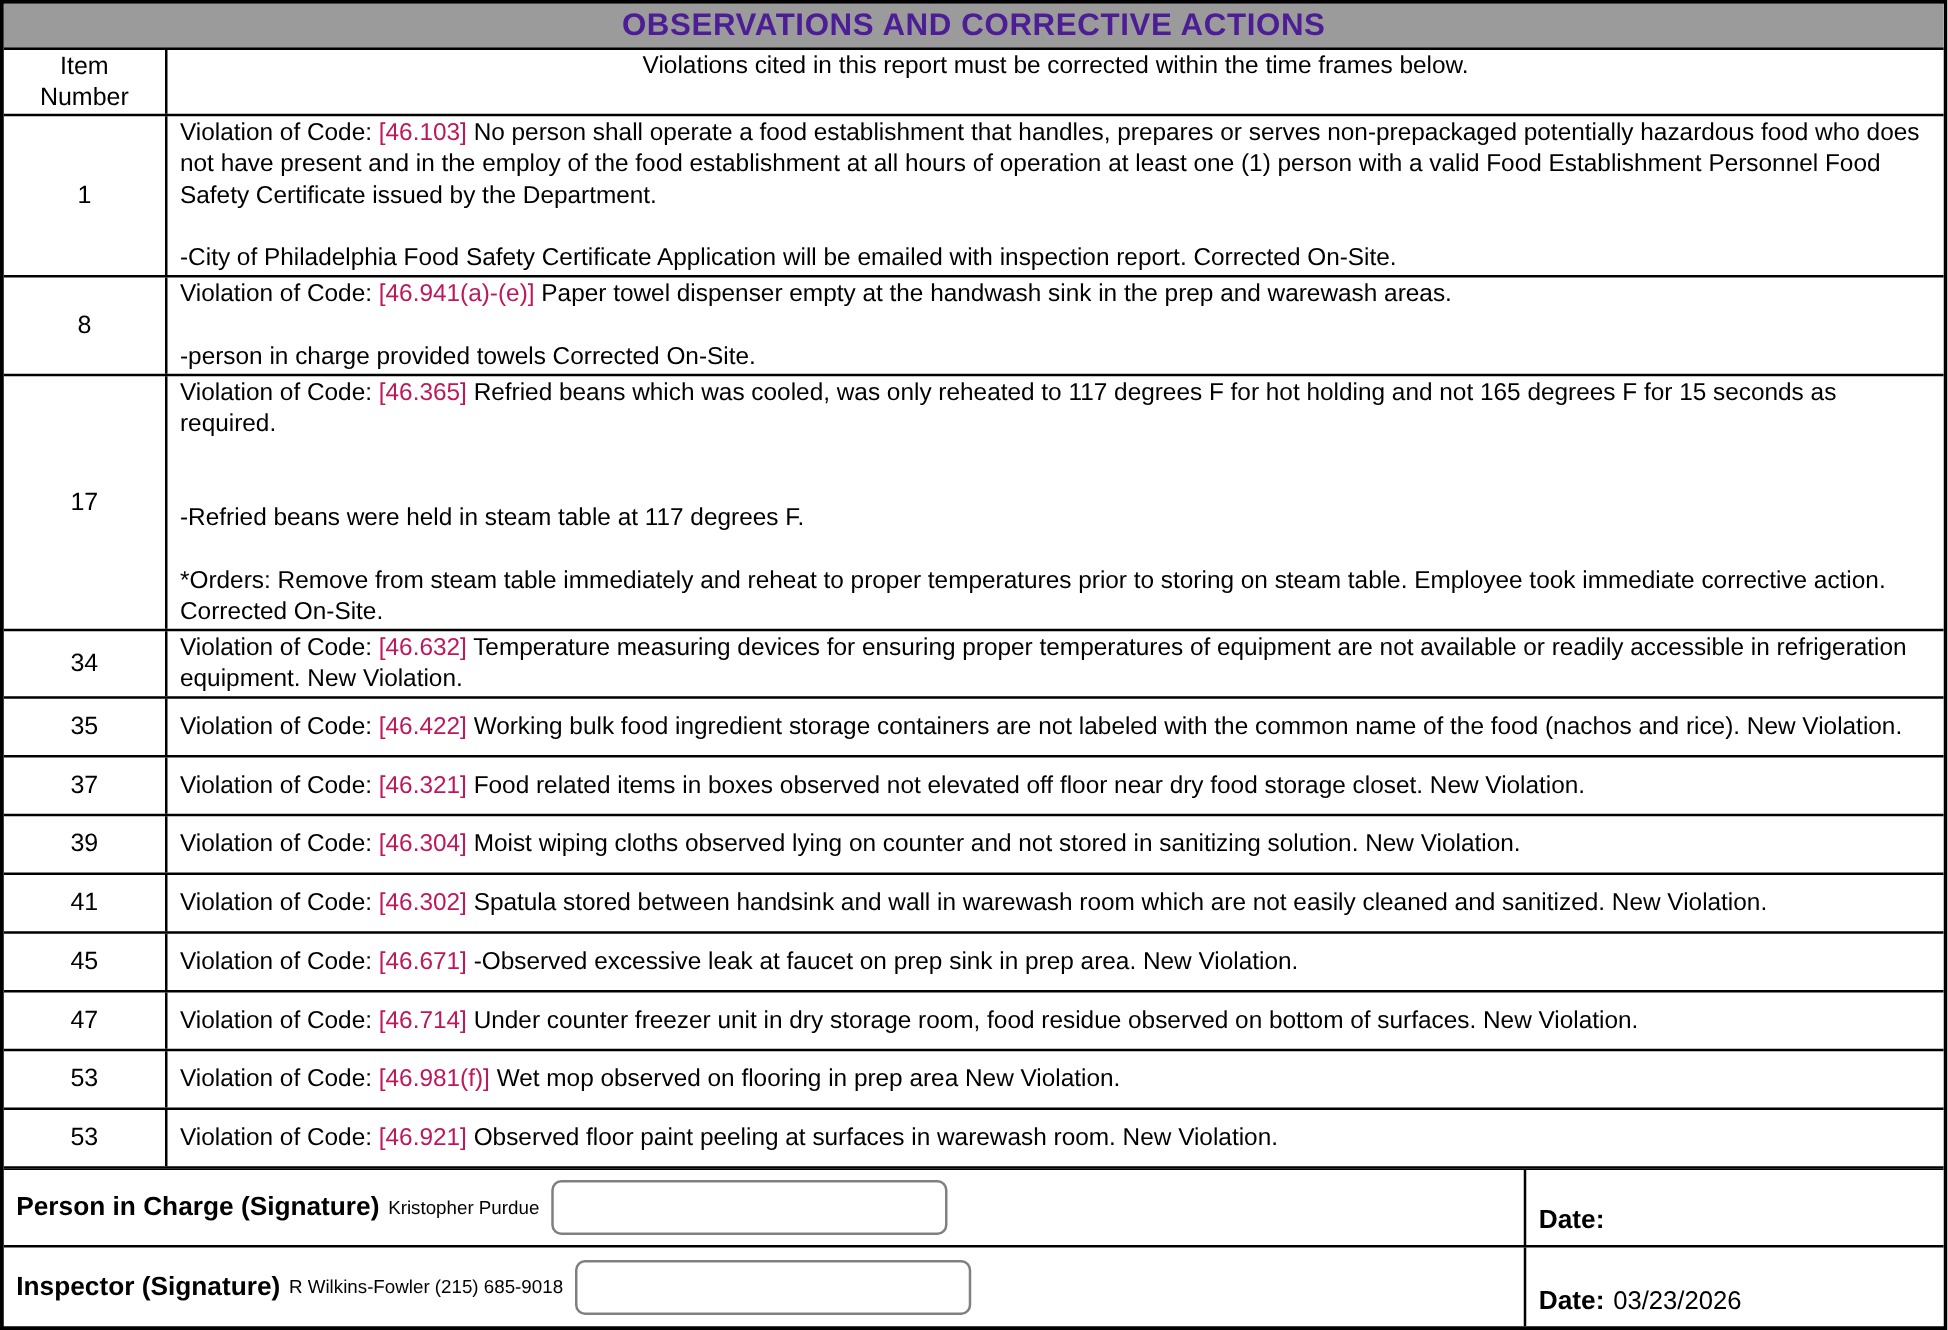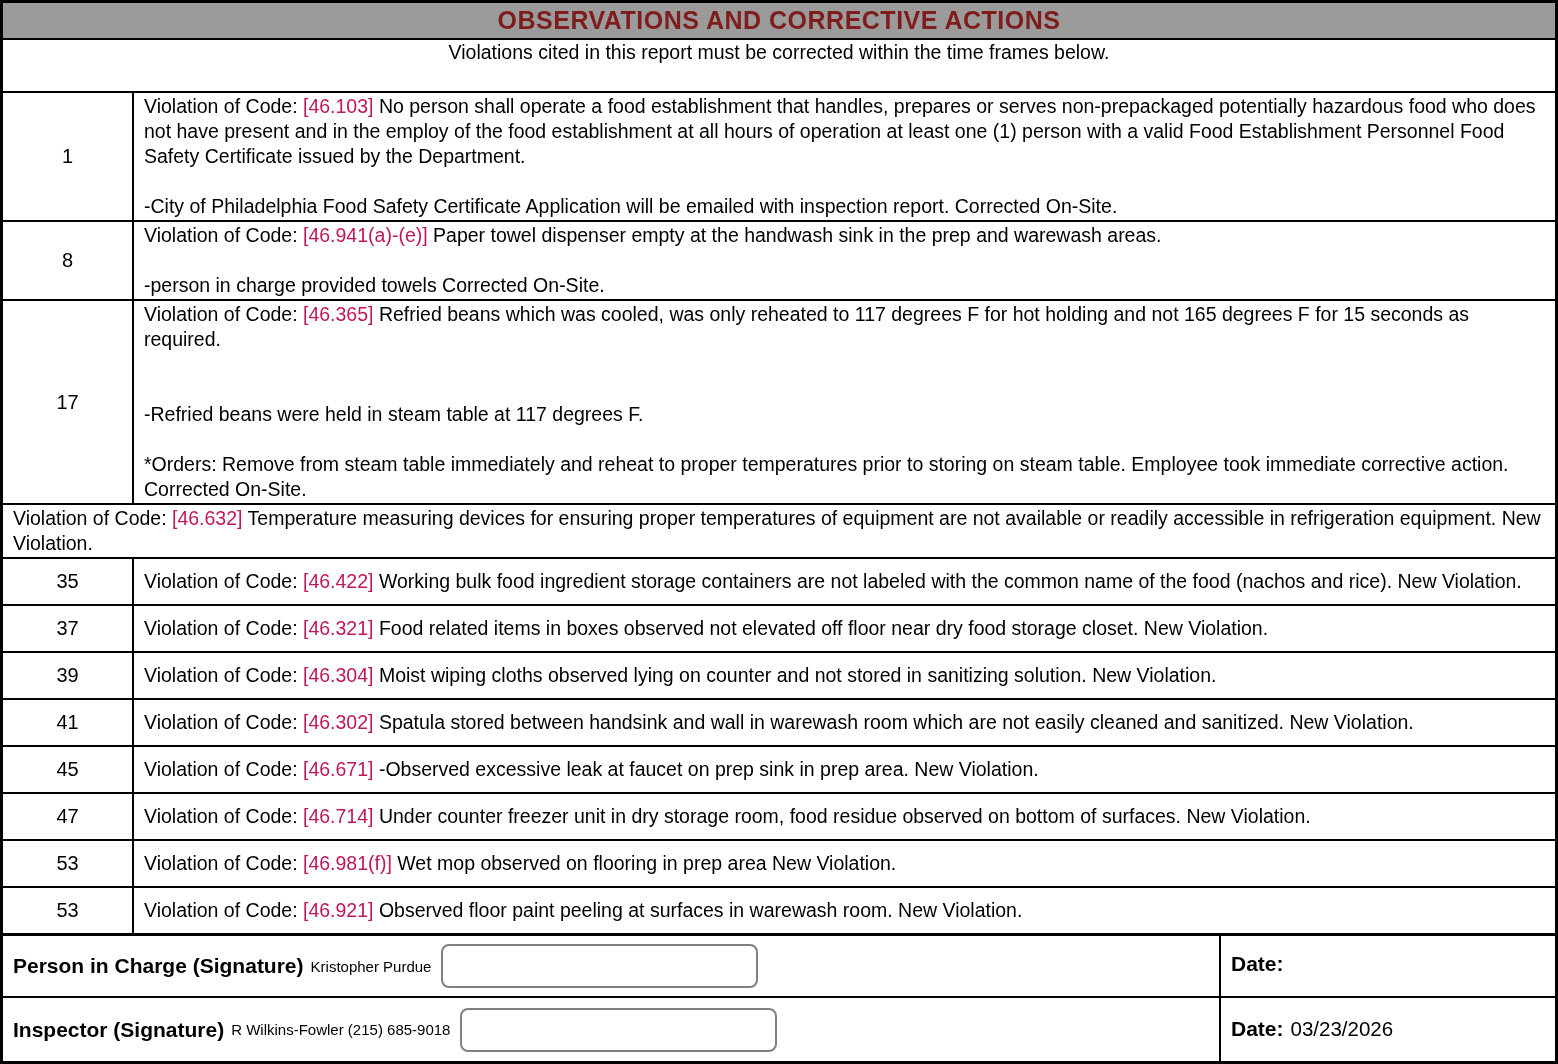--- a/index.html
+++ b/index.html
@@ -20,21 +20,21 @@
   .title-bar {
     height: 37px;
     background: #9b9b9b;
     border-bottom: 2px solid #000;
     display: flex;
     align-items: center;
     justify-content: center;
     flex: 0 0 auto;
   }
   .title-bar span {
-    color: #7f1d1d;
+    color: #4c1d95;
     font-weight: bold;
     font-size: 25px;
     letter-spacing: 0.5px;
   }
 
   
   .hdr-row {
     display: flex;
     flex: 0 0 auto;
     height: 53px;
@@ -107,36 +107,37 @@
     border: 2px solid #808080;
     border-radius: 8px;
     background: #fff;
     margin-left: 10px;
   }
   .date-cell {
     flex: 0 0 336px;
     border-left: 2px solid #000;
     display: flex;
     align-items: flex-end;
-    padding: 0 0 20px 10px;
+    padding: 0 0 8px 10px;
     font-size: 21px;
   }
   .date-label { font-weight: bold; }
   .date-value { margin-left: 7px; font-size: 20.5px; }
 </style>
 </head>
 <body>
 
 <div class="sheet">
 
   <div class="title-bar">
     <span>OBSERVATIONS AND CORRECTIVE ACTIONS</span>
   </div>
 
   <div class="hdr-row">
+    <div class="col-item">Item Number</div>
     <div class="col-desc">Violations cited in this report must be corrected within the time frames below.</div>
   </div>
 
   <div class="rows" id="rows">
     <div class="vrow">
       <div class="col-item">1</div>
       <div class="col-desc">
         <span class="desc-text"><span>Violation of Code: </span><span class="code-red">[46.103]</span><span> No person shall operate a food establishment that handles, prepares or serves non-prepackaged potentially hazardous food who does not have present and in the employ of the food establishment at all hours of operation at least one (1) person with a valid Food Establishment Personnel Food Safety Certificate issued by the Department.
 
 -City of Philadelphia Food Safety Certificate Application will be emailed with inspection report. Corrected On-Site.</span></span>
@@ -158,20 +159,21 @@
         <span class="desc-text"><span>Violation of Code: </span><span class="code-red">[46.365]</span><span> Refried beans which was cooled, was only reheated to 117 degrees F for hot holding and not 165 degrees F for 15 seconds as required.
 
 
 -Refried beans were held in steam table at 117 degrees F.
 
 *Orders: Remove from steam table immediately and reheat to proper temperatures prior to storing on steam table. Employee took immediate corrective action. Corrected On-Site.</span></span>
       </div>
     </div>
 
     <div class="vrow">
+      <div class="col-item">34</div>
       <div class="col-desc">
         <span class="desc-text"><span>Violation of Code: </span><span class="code-red">[46.632]</span><span> Temperature measuring devices for ensuring proper temperatures of equipment are not available or readily accessible in refrigeration equipment. New Violation.</span></span>
       </div>
     </div>
 
     <div class="vrow">
       <div class="col-item">35</div>
       <div class="col-desc">
         <span class="desc-text"><span>Violation of Code: </span><span class="code-red">[46.422]</span><span> Working bulk food ingredient storage containers are not labeled with the common name of the food (nachos and rice). New Violation.</span></span>
       </div>

